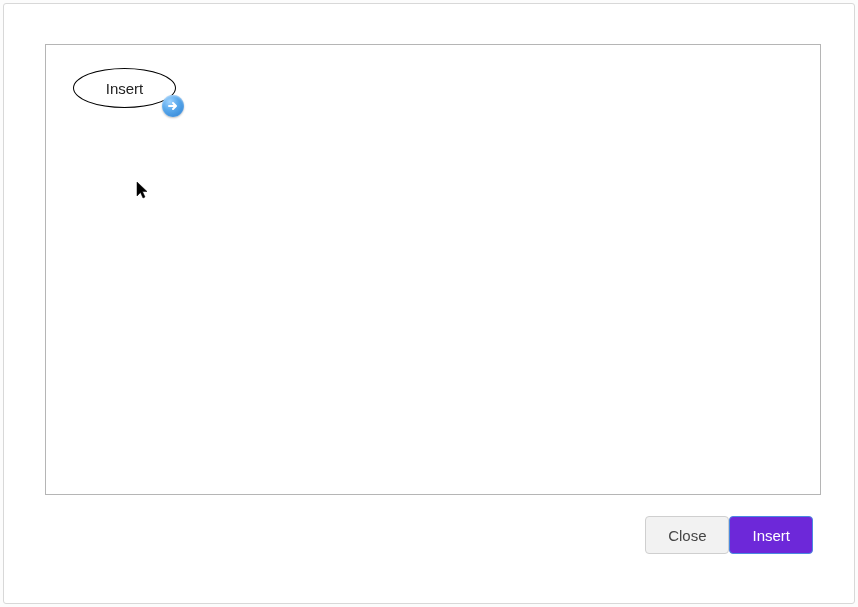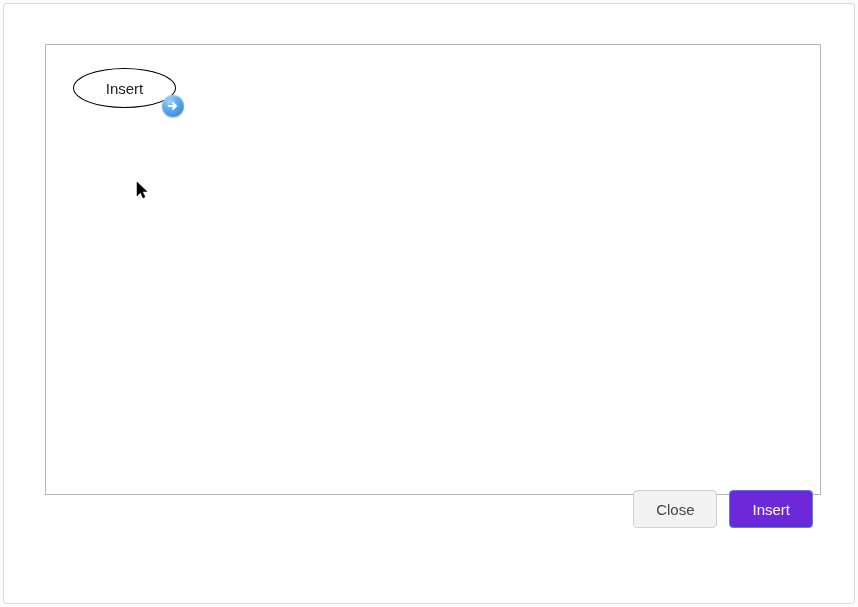--- a/index.html
+++ b/index.html
@@ -72,23 +72,23 @@
       position: absolute;
       left: 90px;
       top: 136px;
       width: 14px;
       height: 20px;
       pointer-events: none;
     }
     .button-row {
       position: absolute;
       right: 41px;
-      top: 486px;
+      top: 512px;
       display: flex;
-      gap: 12px;
+      gap: 0;
     }
     .btn {
       height: 38px;
       padding: 0 22px;
       font-size: 15px;
       border-radius: 4px;
       cursor: pointer;
       display: flex;
       align-items: center;
       justify-content: center;

